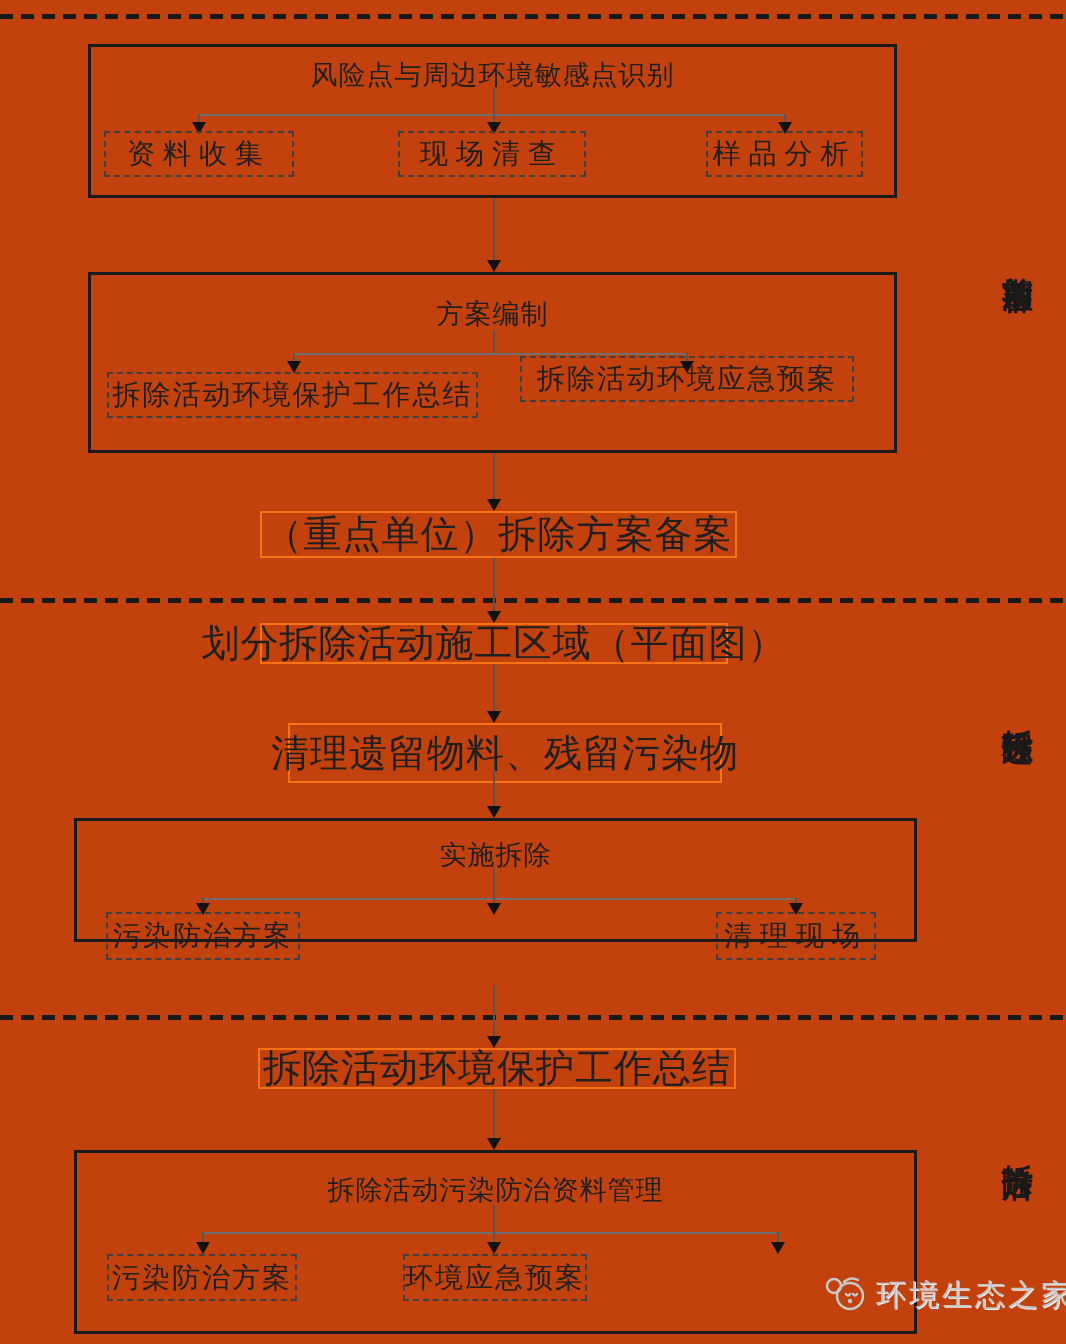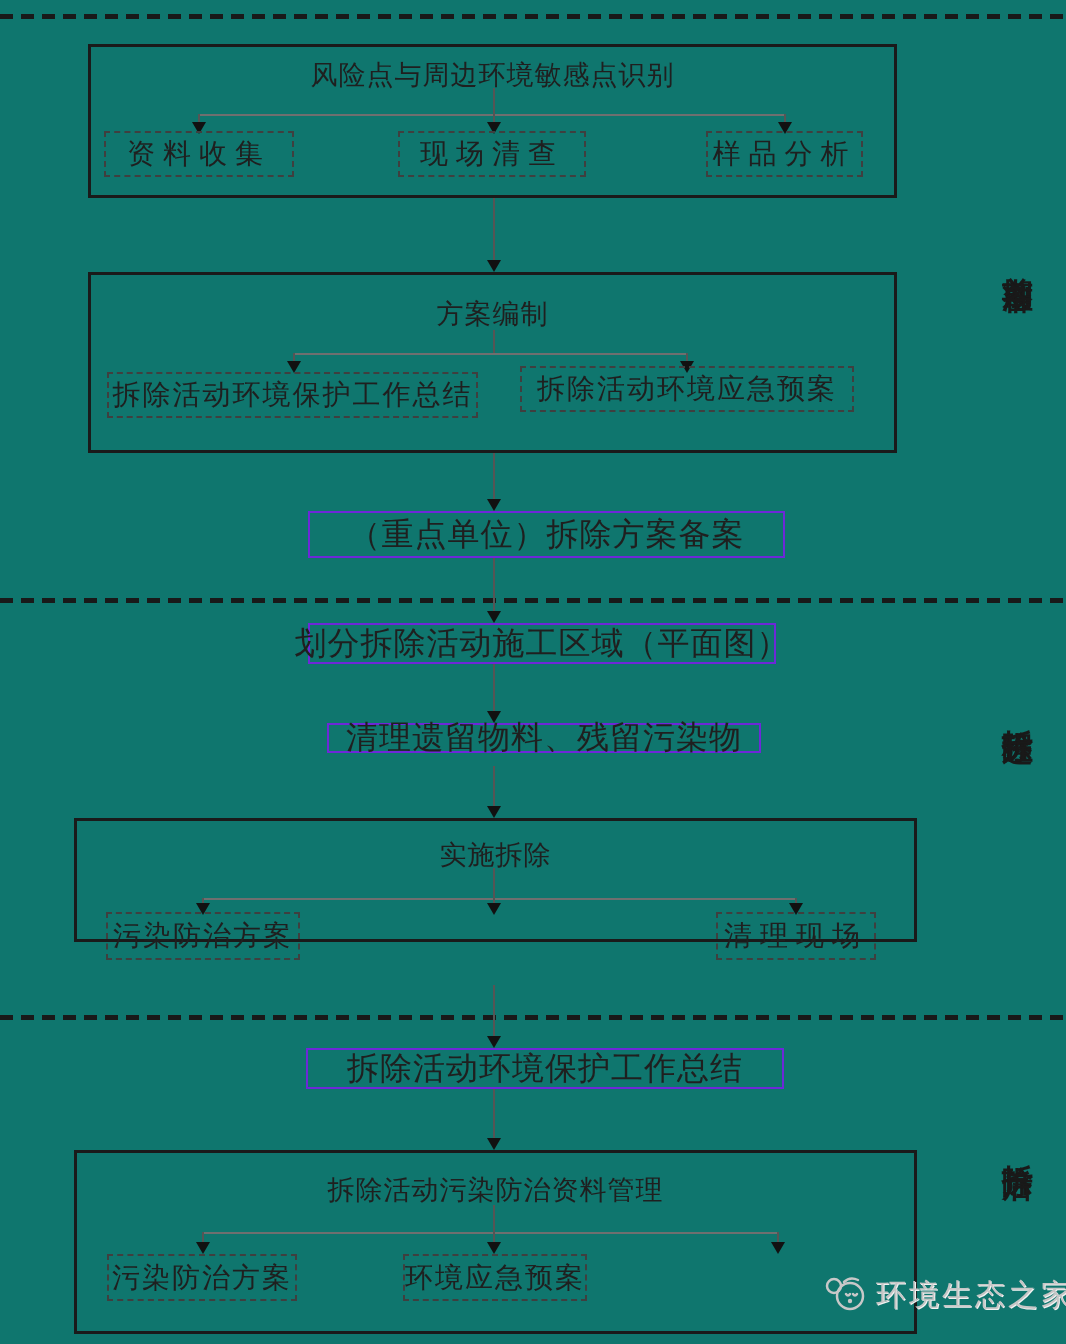--- a/index.html
+++ b/index.html
@@ -1,33 +1,33 @@
 <!DOCTYPE html>
 <html><head>
 <meta charset="utf-8">
 <style>
   * { box-sizing: border-box; margin: 0; padding: 0; }
   html,body { background:#ffffff; }
   .canvas {
     position: relative;
     width: 1066px; height: 1344px;
-    background: #0f766e;
+    background: #c2410c;
     font-family: "Liberation Serif", "DejaVu Serif", serif;
     color: #1f1f1f;
     overflow: hidden;
   }
   .divider {
     position: absolute; left: 0; width: 1066px; height: 5px;
     background: repeating-linear-gradient(90deg, #191919 0 13px, transparent 13px 21px);
   }
   .obox { position: absolute; border: 3px solid #1a1a1a; }
   .sbox {
-    position: absolute; border: 2px solid #6d28d9;
+    position: absolute; border: 2px solid #f97316;
     display: flex; align-items: center; justify-content: center;
-    font-size: 32px; letter-spacing: 1px; white-space: nowrap; margin-left: 48px;
+    font-size: 38px; letter-spacing: 1px; white-space: nowrap;
   }
   .dbox {
     position: absolute; border: 2px dashed #3f3f3f;
     display: flex; align-items: center; justify-content: center;
     font-size: 28px; letter-spacing: 2px; white-space: nowrap;
   }
   .sp4 { letter-spacing: 8px; }
   .otitle {
     position: absolute; left: 0; width: 100%; text-align: center;
     font-size: 27px; letter-spacing: 1px; white-space: nowrap;
@@ -82,37 +82,37 @@
 
   <div class="obox" style="left:88px;top:272px;width:809px;height:181px">
     <div class="otitle" style="top:21px">方案编制</div>
     <div class="vl" style="left:402px;top:55px;height:23px"></div>
     <div class="hl" style="left:203px;top:78px;width:393px"></div>
     <div class="vl" style="left:202px;top:78px;height:8px"></div>
     <div class="vl" style="left:595px;top:78px;height:8px"></div>
     <div class="ah" style="left:196px;top:86px"></div>
     <div class="ah" style="left:589px;top:86px"></div>
     <div class="dbox" style="left:16px;top:97px;width:371px;height:46px">拆除活动环境保护工作总结</div>
-    <div class="dbox" style="left:429px;top:91px;width:334px;height:46px">拆除活动环境应急预案</div>
+    <div class="dbox" style="left:429px;top:81px;width:334px;height:46px">拆除活动环境应急预案</div>
   </div>
 
   <div class="vl" style="left:493px;top:453px;height:46px"></div>
   <div class="ah" style="left:487px;top:499px"></div>
 
   <div class="sbox" style="left:260px;top:511px;width:477px;height:47px">（重点单位）拆除方案备案</div>
 
   <div class="vl" style="left:493px;top:558px;height:53px"></div>
   <div class="ah" style="left:487px;top:611px"></div>
 
   <div class="sbox" style="left:260px;top:623px;width:468px;height:41px">划分拆除活动施工区域（平面图）</div>
 
   <div class="vl" style="left:493px;top:664px;height:47px"></div>
   <div class="ah" style="left:487px;top:711px"></div>
 
-  <div class="sbox" style="left:279px;top:723px;width:434px;height:30px">清理遗留物料、残留污染物</div>
+  <div class="sbox" style="left:288px;top:723px;width:434px;height:60px">清理遗留物料、残留污染物</div>
 
   <div class="vl" style="left:493px;top:766px;height:40px"></div>
   <div class="ah" style="left:487px;top:806px"></div>
 
   <div class="obox" style="left:74px;top:818px;width:843px;height:124px">
     <div class="otitle" style="top:16px">实施拆除</div>
     <div class="vl" style="left:416px;top:47px;height:30px"></div>
     <div class="hl" style="left:126px;top:77px;width:593px"></div>
     <div class="vl" style="left:125px;top:77px;height:5px"></div>
     <div class="vl" style="left:416px;top:77px;height:5px"></div>

